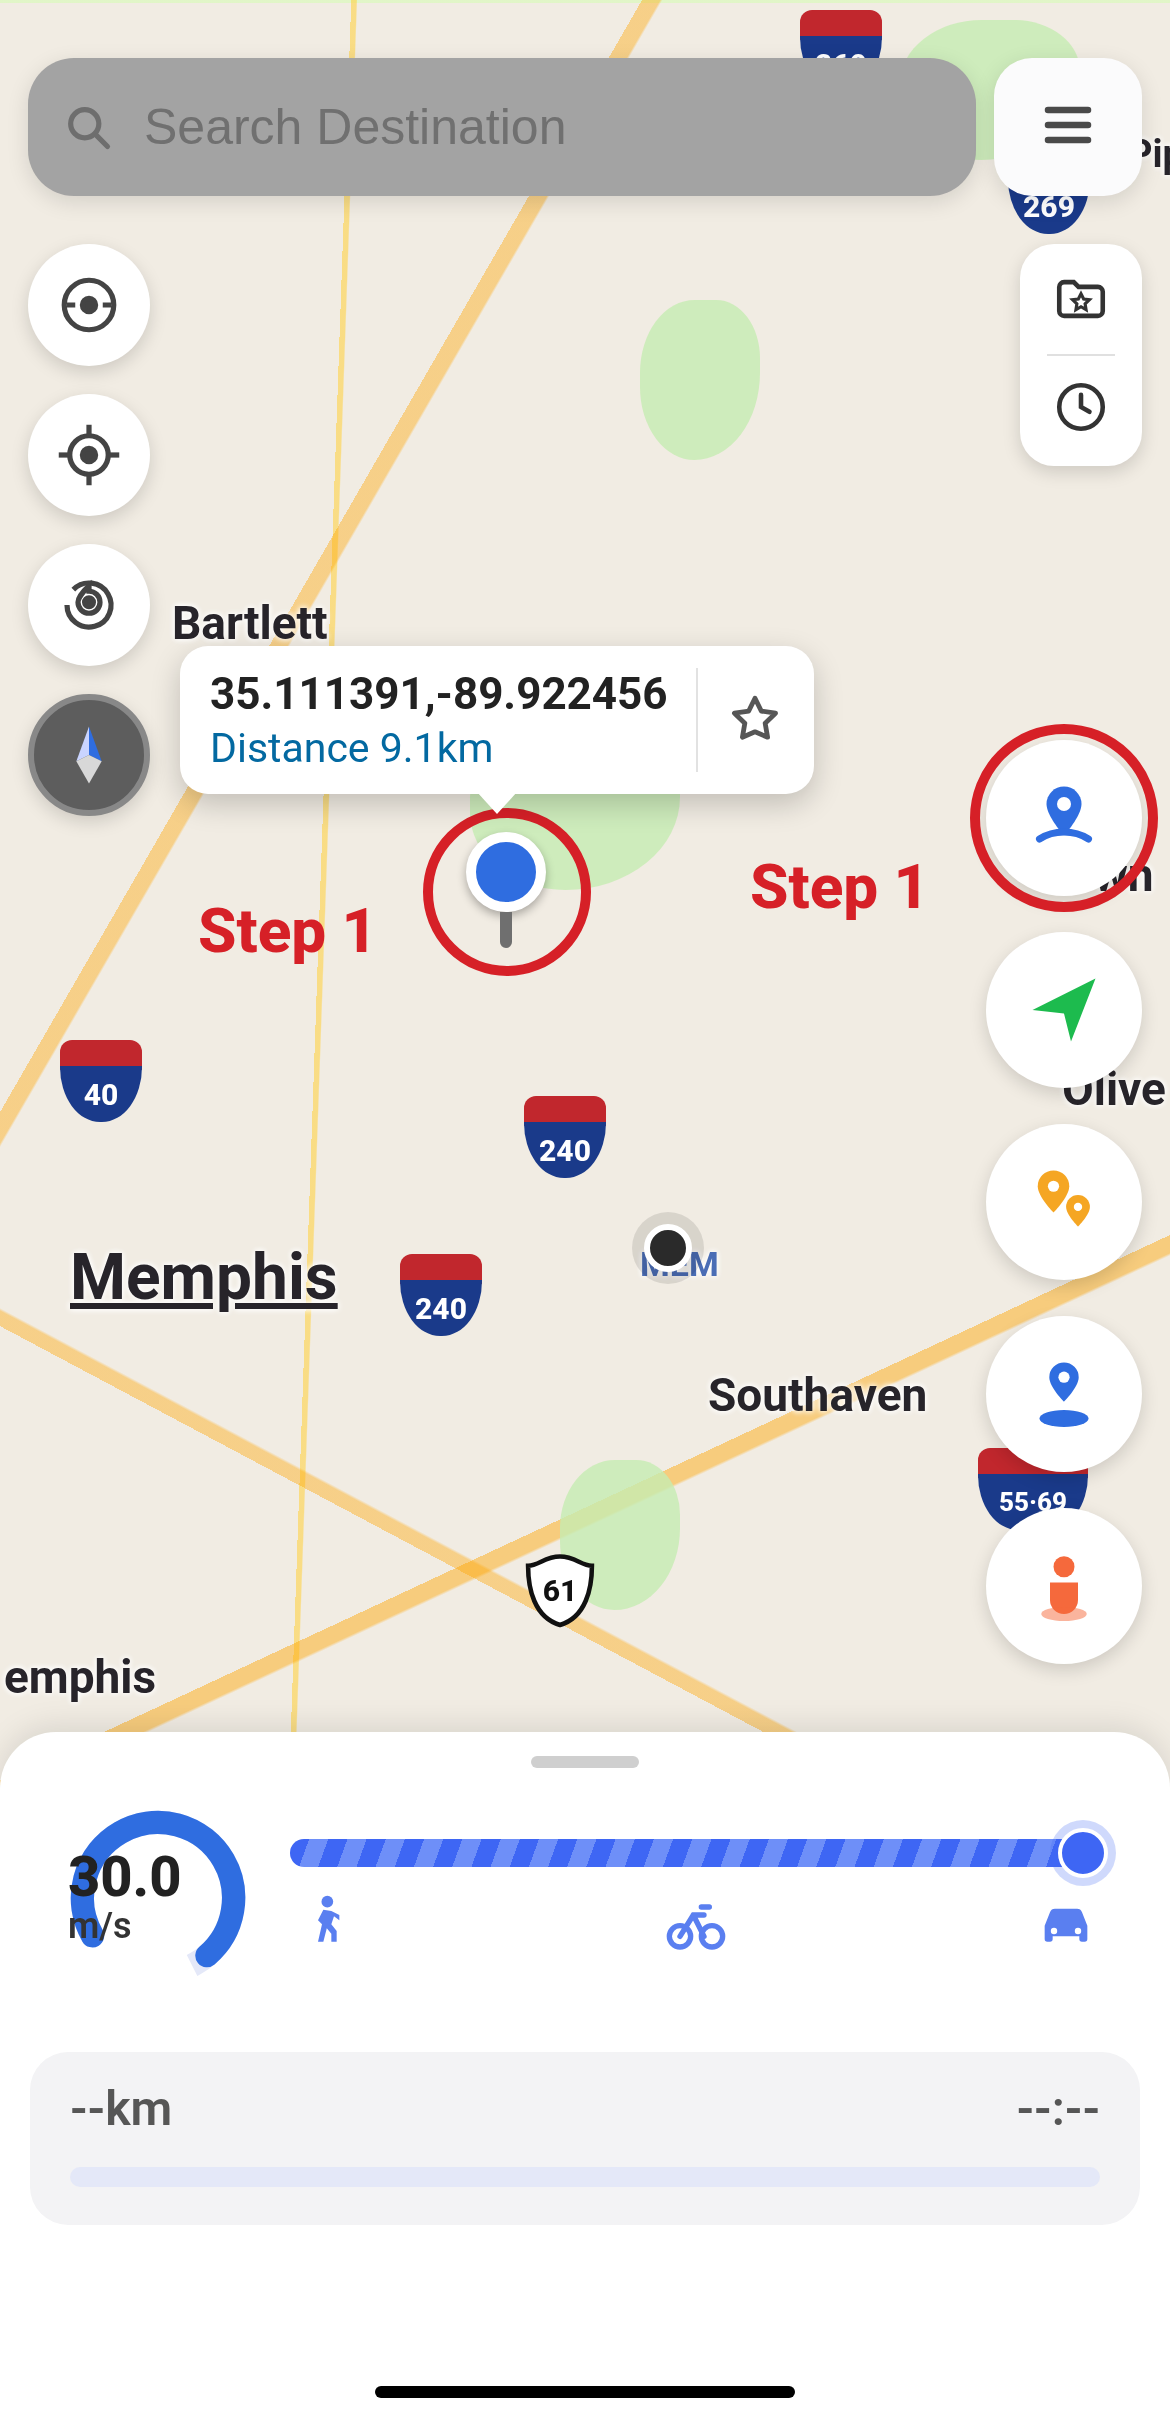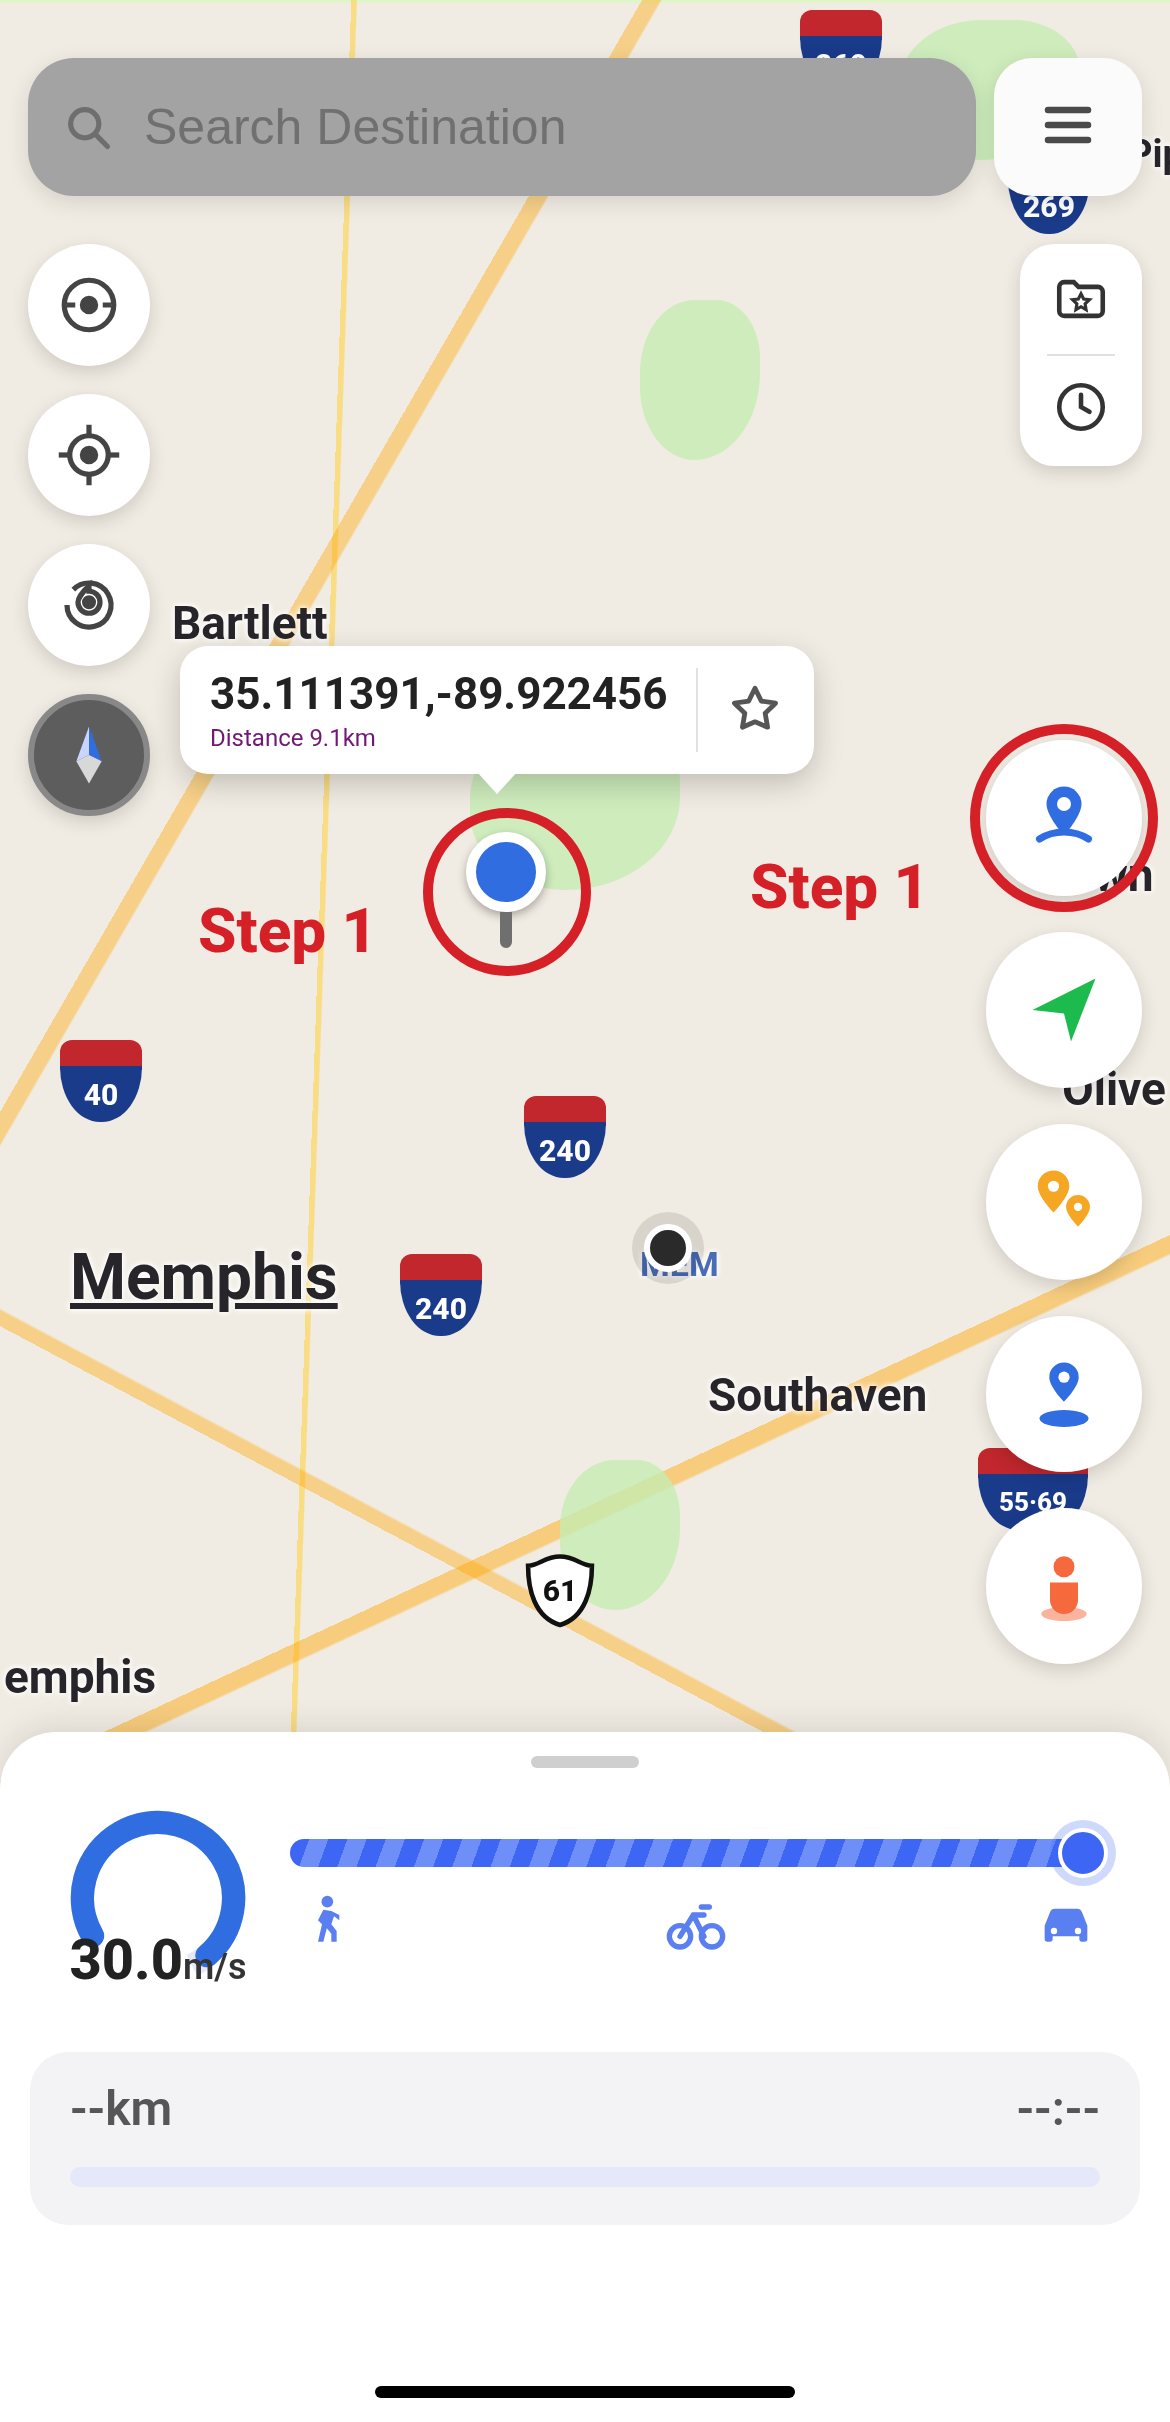--- a/index.html
+++ b/index.html
@@ -68,31 +68,31 @@
 .pin .stem { width:12px; height:36px; background:#6f6f6f; margin:0 auto; border-radius:0 0 6px 6px; }
 
 
 .loc-dot { position:absolute; width:48px; height:48px; background:#2a2a2a; border:6px solid #fff; border-radius:50%; box-shadow:0 0 0 12px rgba(0,0,0,.1); }
 
 
 .callout { position:absolute; background:#fff; border-radius:28px; box-shadow:0 10px 30px rgba(0,0,0,.2); display:flex; align-items:center; padding:22px 30px; gap:20px; }
 .callout .tail { position:absolute; bottom:-20px; left:50%; transform:translateX(-50%); width:0; height:0; border-left:20px solid transparent; border-right:20px solid transparent; border-top:22px solid #fff; }
 .callout .txt { display:flex; flex-direction:column; gap:4px; }
 .callout .coords { font-size:44px; font-weight:700; color:#222; }
-.callout .dist { font-size:24px; color:#701a75; }
+.callout .dist { font-size:41px; color:#0369a1; }
 .callout .sep { width:2px; align-self:stretch; background:#e2e2e2; margin:0 8px; }
 .callout .star { width:58px; height:58px; }
 
 
 .sheet { position:absolute; left:0; right:0; bottom:0; height:690px; background:#fff; border-radius:56px 56px 0 0; box-shadow:0 -6px 30px rgba(0,0,0,.1); padding:24px 30px 0; }
 .sheet .grabber { width:108px; height:12px; background:#cfcfcf; border-radius:6px; margin:0 auto 40px; }
 .speed-row { display:flex; align-items:center; gap:42px; padding:0 38px; }
 .gauge { position:relative; width:180px; height:180px; flex-shrink:0; }
 .gauge svg { width:100%; height:100%; }
-.gauge .val { position:absolute; inset:0; display:flex; flex-direction:row; align-items:flex-end; justify-content:center; }
+.gauge .val { position:absolute; inset:0; display:flex; flex-direction:column; align-items:flex-start; justify-content:center; }
 .gauge .num { font-size:56px; font-weight:800; color:#222; line-height:1; }
 .gauge .unit { font-size:36px; font-weight:600; color:#333; }
 .slider-col { flex:1; display:flex; flex-direction:column; gap:22px; }
 .slider { position:relative; height:32px; }
 .slider .track { position:absolute; top:50%; left:0; right:0; height:28px; transform:translateY(-50%); border-radius:14px;
   background: repeating-linear-gradient(110deg, #3e66f4 0 18px, #6e8ff8 18px 36px); }
 .slider .thumb { position:absolute; top:50%; right:-6px; transform:translate(0,-50%); width:50px; height:50px; background:#3e66f4; border-radius:50%; border:4px solid #fff; box-shadow:0 0 0 8px rgba(62,102,244,.25); }
 .mode-row { display:flex; justify-content:space-between; padding:0 4px; }
 .mode-row svg { width:64px; height:64px; }
 .trip-card { margin:64px 0 0; background:#f3f3f5; border-radius:38px; padding:28px 40px 38px; }

